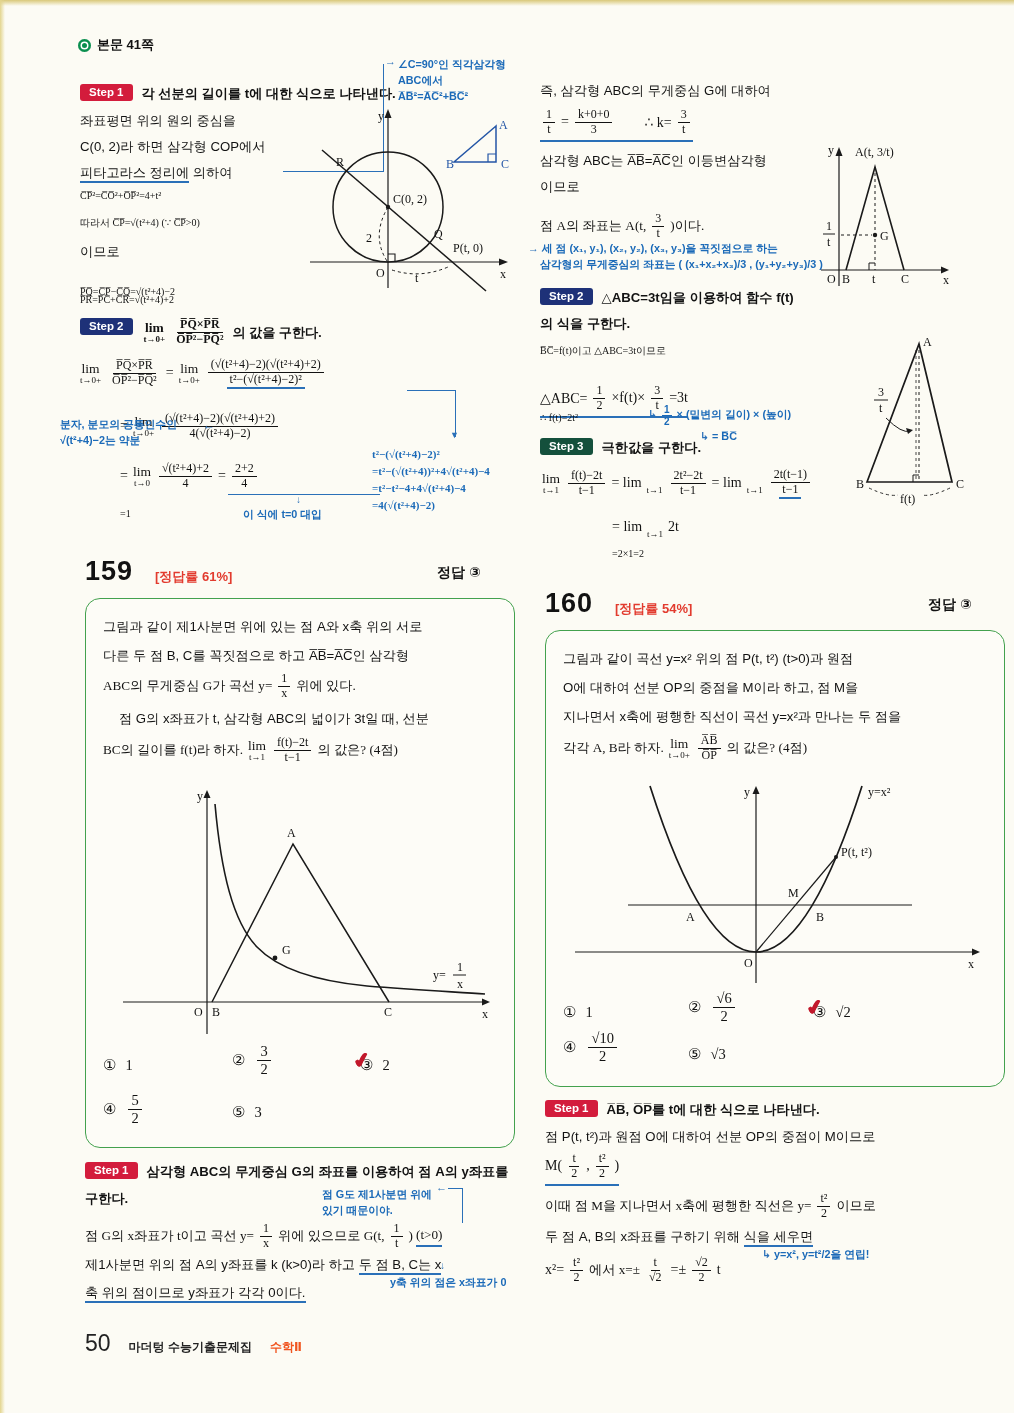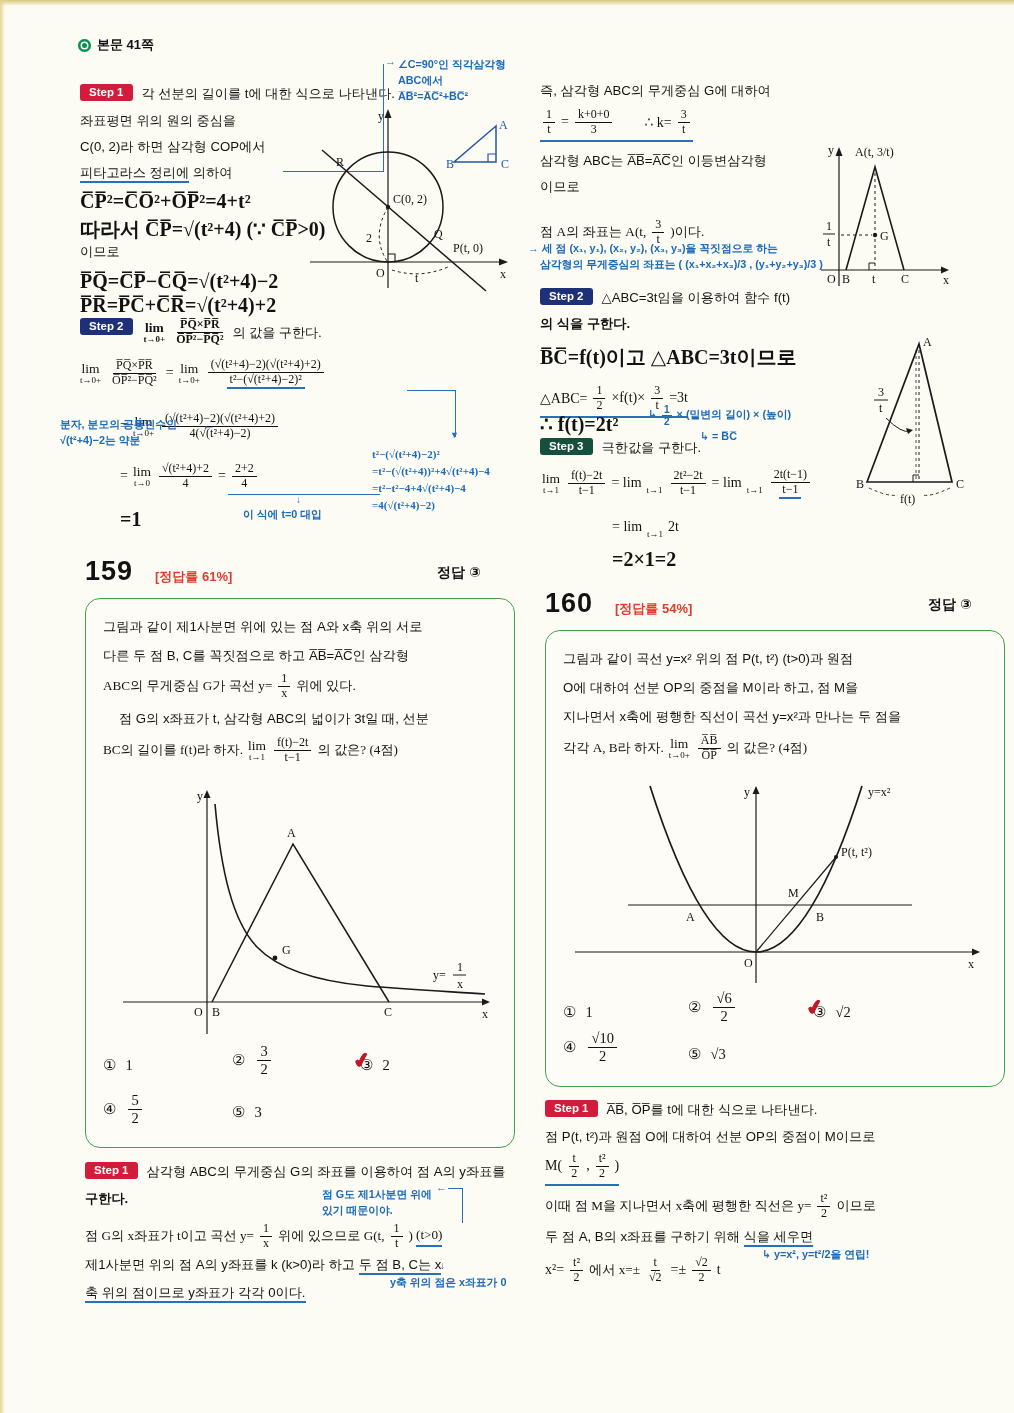--- a/index.html
+++ b/index.html
@@ -5,28 +5,28 @@
   html,body{margin:0;padding:0;background:#e9e4d2;}
   .page{position:relative;width:1014px;height:1413px;background:#fcfbf4;overflow:hidden;
         font-family:"Liberation Sans","DejaVu Sans",sans-serif;color:#121212;}
   .page:before{content:"";position:absolute;left:0;top:0;right:0;height:6px;
         background:linear-gradient(#d9c87a,rgba(217,200,122,0));pointer-events:none;}
   .page:after{content:"";position:absolute;left:0;top:0;bottom:0;width:5px;
         background:linear-gradient(90deg,#e3d58e,rgba(227,213,142,0));pointer-events:none;}
   .abs{position:absolute;}
   .t{font-size:13.2px;line-height:1.4;}
   .bold{font-weight:bold;}
-  .math{font-family:"Liberation Serif","DejaVu Serif",serif;font-size:20px;font-weight:bold;}
+  .math{font-family:"Liberation Serif","DejaVu Serif",serif;font-size:10px;}
   .mrow{display:flex;align-items:center;gap:3px;font-family:"Liberation Serif","DejaVu Serif",serif;font-size:14px;white-space:nowrap;}
   .badge{display:inline-block;padding:2px 9px 3px;color:#fff;font-weight:bold;font-size:11.5px;border-radius:3px;white-space:nowrap;}
   .b-red{background:#d31c3c;}
   .b-navy{background:#1e3178;}
   .b-green{background:#14503c;}
   .steprow{display:flex;align-items:flex-start;gap:9px;}
-  .steptitle{font-weight:normal;font-size:13.2px;padding-top:1px;white-space:nowrap;}
+  .steptitle{font-weight:bold;font-size:13.2px;padding-top:1px;white-space:nowrap;}
   .note{color:#1b6ab8;font-size:10.8px;font-weight:bold;line-height:1.5;white-space:nowrap;}
   .bmath{color:#1b6ab8;font-size:11px;font-weight:bold;font-family:"Liberation Serif","DejaVu Serif",serif;line-height:1.55;white-space:nowrap;}
   .fr{display:inline-flex;flex-direction:column;align-items:center;vertical-align:middle;margin:0 3px;line-height:1.15;}
   .fr .fn{border-bottom:1.2px solid #121212;padding:0 3px;}
   .fr .fd{padding:0 3px;}
   .fr.small{font-size:12px;}
   .bfr{display:inline-flex;flex-direction:column;align-items:center;vertical-align:middle;line-height:1.1;font-size:10px;margin:0 2px;}
   .bfr .fn{border-bottom:1px solid #1b6ab8;padding:0 2px;}
   .ubd{border-bottom:2px solid #2a70b8 !important;}
   .lim{display:inline-flex;flex-direction:column;align-items:center;line-height:1;vertical-align:middle;margin:0 2px;}
@@ -66,21 +66,21 @@
     <span class="steptitle">각 선분의 길이를 t에 대한 식으로 나타낸다.</span>
   </div>
   <div class="abs t" style="left:80px;top:112px;">좌표평면 위의 원의 중심을</div>
   <div class="abs t" style="left:80px;top:138px;">C(0, 2)라 하면 삼각형 COP에서</div>
   <div class="abs t" style="left:80px;top:164px;">
     <span class="ub">피타고라스 정리에</span><span> 의하여</span>
   </div>
   <div class="abs math" style="left:80px;top:190px;">C̅P̅²=C̅O̅²+O̅P̅²=4+t²</div>
   <div class="abs math" style="left:80px;top:216px;">따라서 C̅P̅=√(t²+4)  (∵ C̅P̅&gt;0)</div>
   <div class="abs t" style="left:80px;top:243px;">이므로</div>
-  <div class="abs math" style="left:80px;top:270px;">P̅Q̅=C̅P̅−C̅Q̅=√(t²+4)−2</div>
+  <div class="abs math" style="left:80px;top:286px;">P̅Q̅=C̅P̅−C̅Q̅=√(t²+4)−2</div>
   <div class="abs math" style="left:80px;top:294px;">P̅R̅=P̅C̅+C̅R̅=√(t²+4)+2</div>
 
   <div class="abs conn" style="left:283px;top:64px;width:100px;height:107px;border-right:1.6px solid #2a70b8;border-bottom:1.6px solid #2a70b8;"></div>
   <span class="abs arrow" style="left:385px;top:55px;font-size:11px;">→</span>
   <div class="abs note" style="left:398px;top:56px;">
     <div>∠C=90°인 직각삼각형</div>
     <div>ABC에서</div>
     <div>A̅B̅²=A̅C̅²+B̅C̅²</div>
   </div>
 
@@ -210,21 +210,21 @@
         </span>
       <span style="margin-left:26px;">∴ k=</span>
       <span class="fr small">
           <span class="fn">3</span>
           <span class="fd">t</span>
         </span>
     </span>
   </div>
   <div class="abs t" style="left:540px;top:152px;">삼각형 ABC는 A̅B̅=A̅C̅인 이등변삼각형</div>
   <div class="abs t" style="left:540px;top:178px;">이므로</div>
-  <div class="abs mrow" style="left:540px;top:218px;">
+  <div class="abs mrow" style="left:540px;top:212px;">
     <span class="t">점 A의 좌표는 A(t,</span>
     <span class="fr small">
         <span class="fn">3</span>
         <span class="fd">t</span>
       </span>
     <span class="t">)이다.</span>
   </div>
   <div class="abs note" style="left:528px;top:240px;">
     <div><span class="arrow">→</span> <span>세 점 (x₁, y₁), (x₂, y₂), (x₃, y₃)을 꼭짓점으로 하는</span></div>
     <div style="padding-left:12px;">삼각형의 무게중심의 좌표는 ( (x₁+x₂+x₃)/3 , (y₁+y₂+y₃)/3 )</div>
@@ -579,14 +579,19 @@
         <span class="fd">√2</span>
       </span>
     <span>=±</span>
     <span class="fr small">
         <span class="fn">√2</span>
         <span class="fd">2</span>
       </span>
     <span>t</span>
   </div>
 
+  <div class="abs" style="left:85px;top:1330px;display:flex;align-items:baseline;gap:18px;">
+    <span class="ftpage">50</span>
+    <span class="ftseries">마더텅 수능기출문제집</span>
+    <span class="ftsub">수학Ⅱ</span>
+  </div>
 
 </div>
 
 </body></html>

